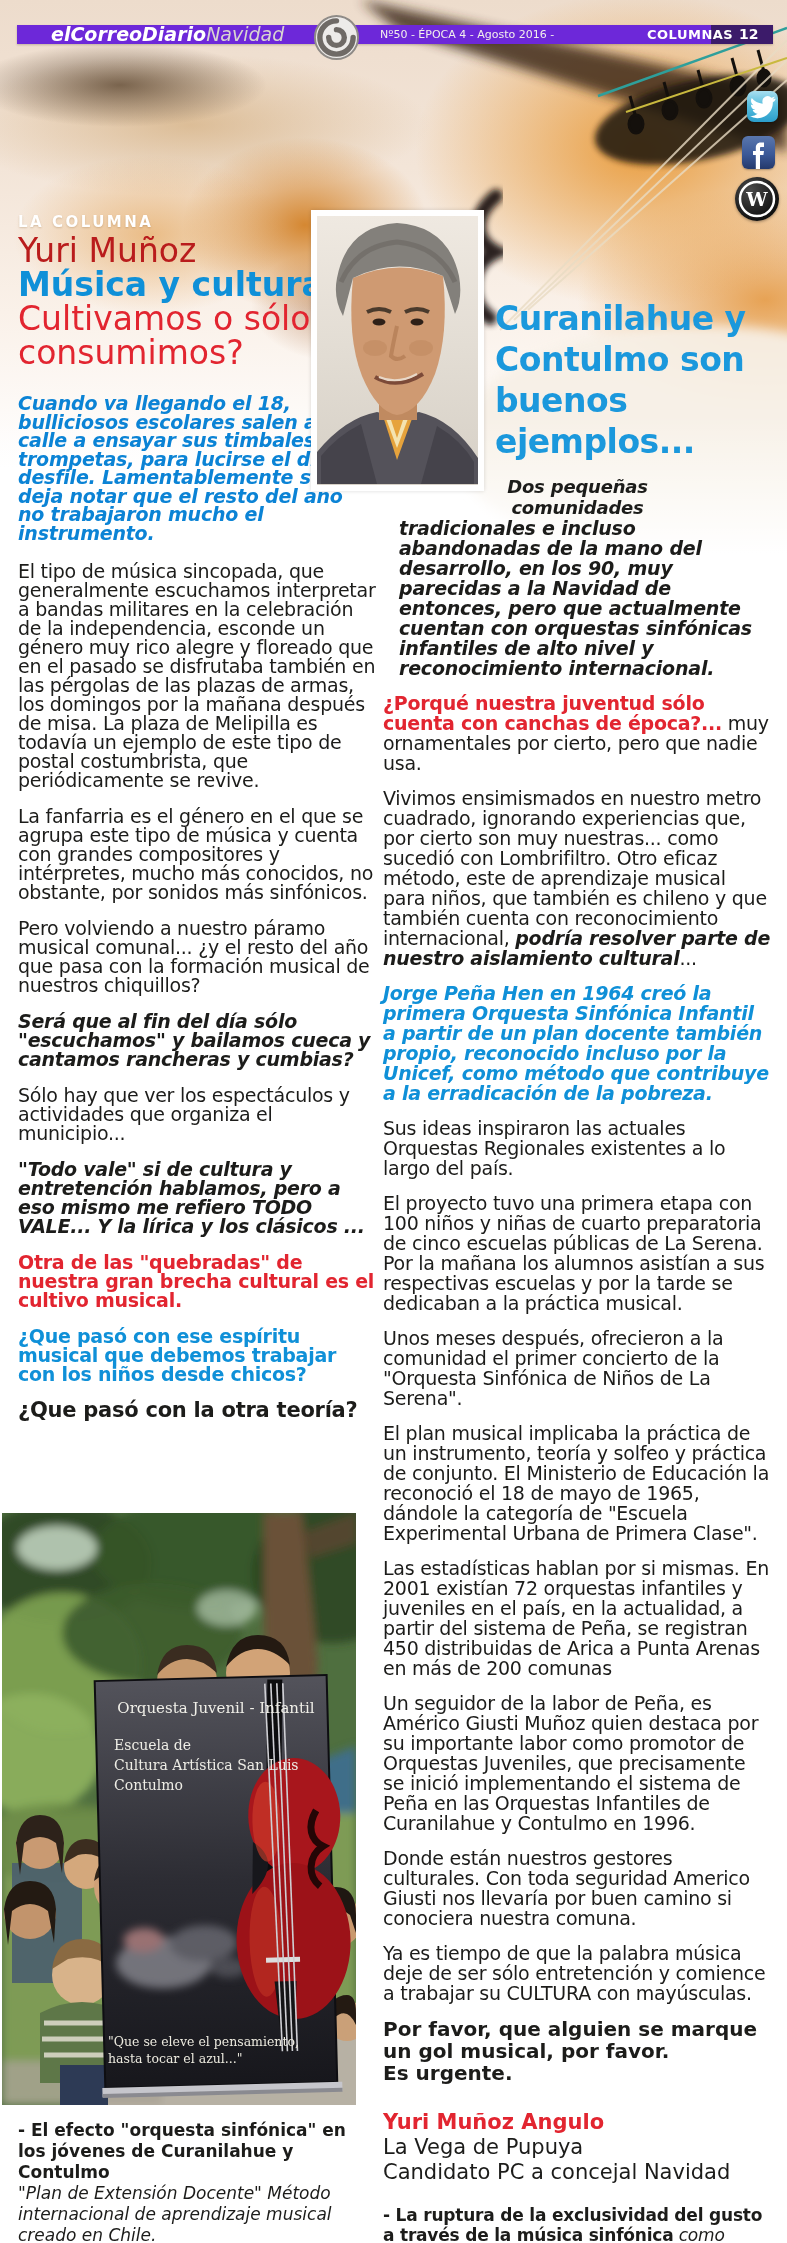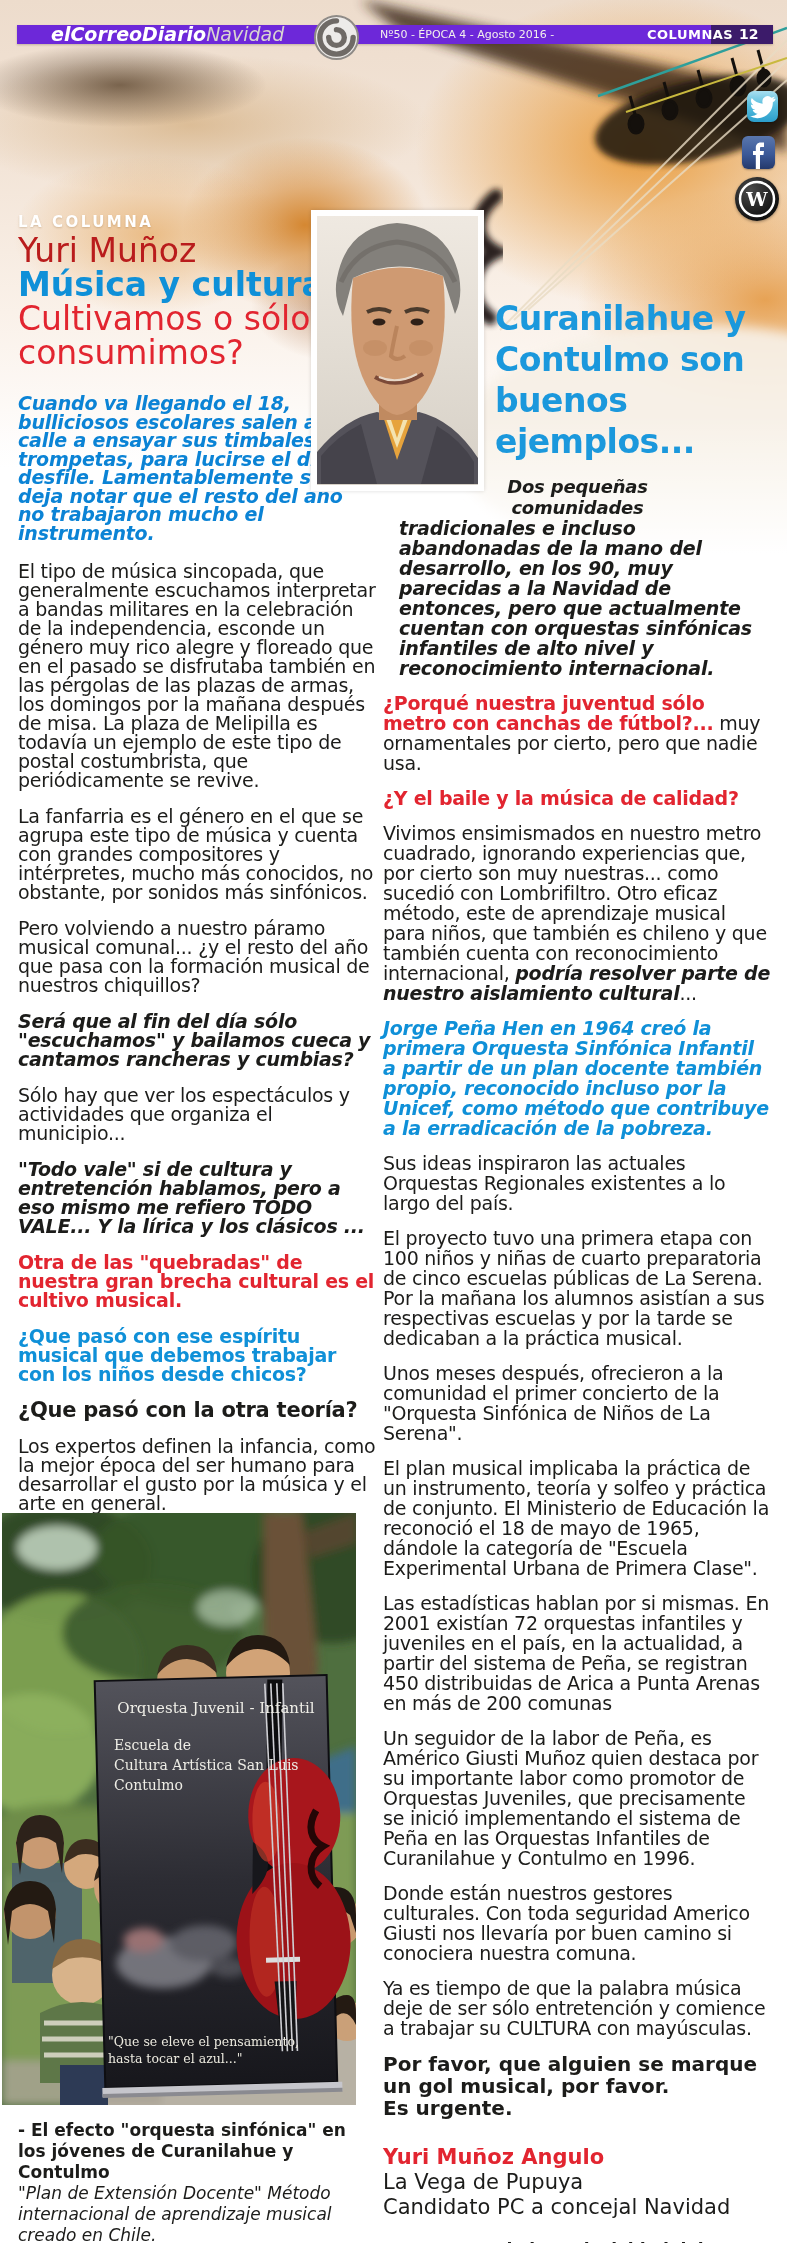--- a/index.html
+++ b/index.html
@@ -189,21 +189,20 @@
     <p class="lead">Cuando va llegando el 18, bulliciosos escolares salen a la calle a ensayar sus timbales y trompetas, para lucirse el día del desfile. Lamentablemente se deja notar que el resto del año no trabajaron mucho el instrumento.</p>
     <p class="bp">El tipo de música sincopada, que generalmente escuchamos interpretar a bandas militares en la celebración de la independencia, esconde un género muy rico alegre y floreado que en el pasado se disfrutaba también en las pérgolas de las plazas de armas, los domingos por la mañana después de misa. La plaza de Melipilla es todavía un ejemplo de este tipo de postal costumbrista, que periódicamente se revive.</p>
     <p class="bp">La fanfarria es el género en el que se agrupa este tipo de música y cuenta con grandes compositores y intérpretes, mucho más conocidos, no obstante, por sonidos más sinfónicos.</p>
     <p class="bp">Pero volviendo a nuestro páramo musical comunal... ¿y el resto del año que pasa con la formación musical de nuestros chiquillos?</p>
     <p class="bp boldital">Será que al fin del día sólo "escuchamos" y bailamos cueca y cantamos rancheras y cumbias?</p>
     <p class="bp">Sólo hay que ver los espectáculos y actividades que organiza el municipio...</p>
     <p class="bp boldital">"Todo vale" si de cultura y entretención hablamos, pero a eso mismo me refiero TODO VALE... Y la lírica y los clásicos ...</p>
     <p class="bp boldtx redtx">Otra de las "quebradas" de nuestra gran brecha cultural es el cultivo musical.</p>
     <p class="bp boldtx bluetx">¿Que pasó con ese espíritu musical que debemos trabajar con los niños desde chicos?</p>
     <p class="bp big-bold">¿Que pasó con la otra teoría?</p>
-    <p class="bp">Los expertos definen la infancia, como la mejor época del ser humano para desarrollar el gusto por la música y el arte en general.</p>
   </div>
 
   <div class="kidphoto">
     <svg width="354" height="592" viewBox="0 0 354 592">
       <defs>
         <filter id="kb" x="-20%" y="-20%" width="140%" height="140%">
             <feGaussianBlur stdDeviation="4"></feGaussianBlur>
           </filter>
         <linearGradient id="bg2" x1="0" y1="0" x2="0" y2="1">
           <stop offset="0" stop-color="#53535b"></stop>
@@ -301,22 +300,21 @@
   <div class="captionL">
     <div class="cap-b">- El efecto "orquesta sinfónica" en los jóvenes de Curanilahue y Contulmo</div>
     <div class="cap-i">"Plan de Extensión Docente" Método internacional de aprendizaje musical creado en Chile.</div>
   </div>
 
   <div class="colR">
     <h1 class="headline">Curanilahue y Contulmo son buenos ejemplos...</h1>
     <div class="intro-c">Dos pequeñas</div>
     <div class="intro-c">comunidades</div>
     <p class="intro-rest">tradicionales e incluso abandonadas de la mano del desarrollo, en los 90, muy parecidas a la Navidad de entonces, pero que actualmente cuentan con orquestas sinfónicas infantiles de alto nivel y reconocimiento internacional.</p>
-    <p class="rp"><span class="boldtx redtx">¿Porqué nuestra juventud sólo metro con canchas de fútbol?...</span><span> muy ornamentales por cierto, pero que nadie usa.</span></p>
-    <p class="rp boldtx redtx">¿Y el baile y la música de calidad?</p>
+    <p class="rp"><span class="boldtx redtx">¿Porqué nuestra juventud sólo cuenta con canchas de época?...</span><span> muy ornamentales por cierto, pero que nadie usa.</span></p>
     <p class="rp"><span>Vivimos ensimismados en nuestro metro cuadrado, ignorando experiencias que, por cierto son muy nuestras... como sucedió con Lombrifiltro. Otro eficaz método, este de aprendizaje musical para niños, que también es chileno y que también cuenta con reconocimiento internacional, </span><span class="boldital">podría resolver parte de nuestro aislamiento cultural</span><span>...</span></p>
     <p class="rp boldital bluetx">Jorge Peña Hen en 1964 creó la primera Orquesta Sinfónica Infantil a partir de un plan docente también propio, reconocido incluso por la Unicef, como método que contribuye a la erradicación de la pobreza.</p>
     <p class="rp">Sus ideas inspiraron las actuales Orquestas Regionales existentes a lo largo del país.</p>
     <p class="rp">El proyecto tuvo una primera etapa con 100 niños y niñas de cuarto preparatoria de cinco escuelas públicas de La Serena. Por la mañana los alumnos asistían a sus respectivas escuelas y por la tarde se dedicaban a la práctica musical.</p>
     <p class="rp">Unos meses después, ofrecieron a la comunidad el primer concierto de la "Orquesta Sinfónica de Niños de La Serena".</p>
     <p class="rp">El plan musical implicaba la práctica de un instrumento, teoría y solfeo y práctica de conjunto. El Ministerio de Educación la reconoció el 18 de mayo de 1965, dándole la categoría de "Escuela Experimental Urbana de Primera Clase".</p>
     <p class="rp">Las estadísticas hablan por si mismas. En 2001 existían 72 orquestas infantiles y juveniles en el país, en la actualidad, a partir del sistema de Peña, se registran 450 distribuidas de Arica a Punta Arenas en más de 200 comunas</p>
     <p class="rp">Un seguidor de la labor de Peña, es Américo Giusti Muñoz quien destaca por su importante labor como promotor de Orquestas Juveniles, que precisamente se inició implementando el sistema de Peña en las Orquestas Infantiles de Curanilahue y Contulmo en 1996.</p>
     <p class="rp">Donde están nuestros gestores culturales. Con toda seguridad Americo Giusti nos llevaría por buen camino si conociera nuestra comuna.</p>
     <p class="rp">Ya es tiempo de que la palabra música deje de ser sólo entretención y comience a trabajar su CULTURA con mayúsculas.</p>

